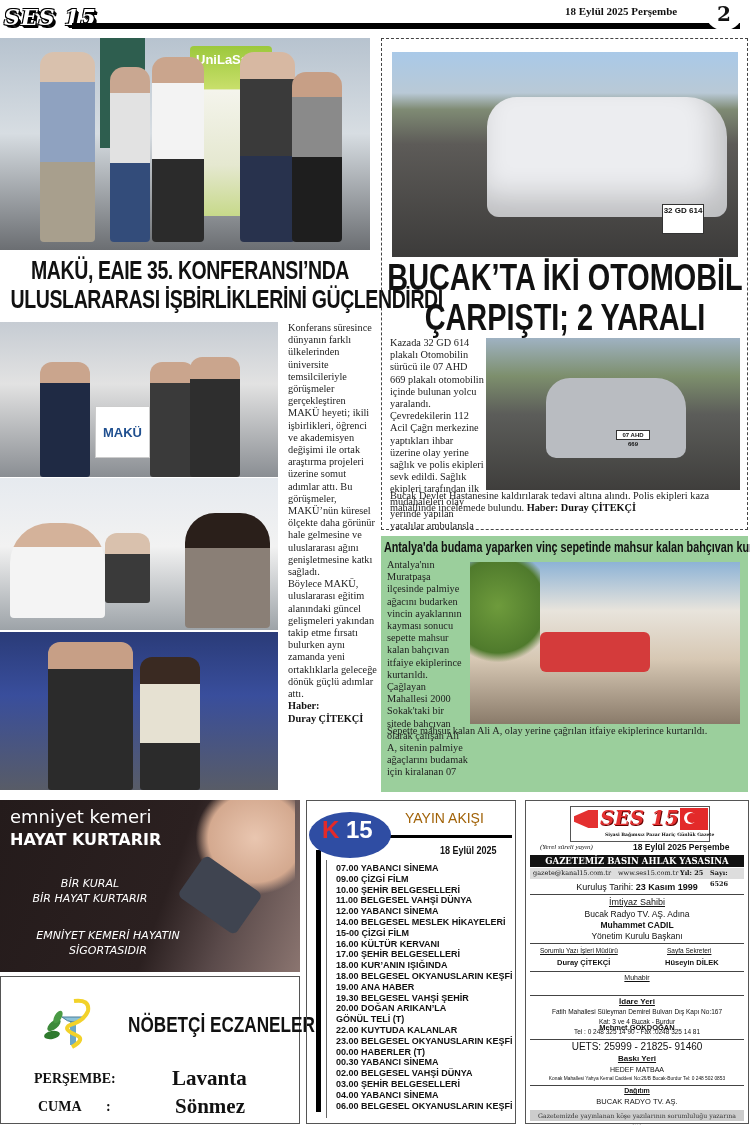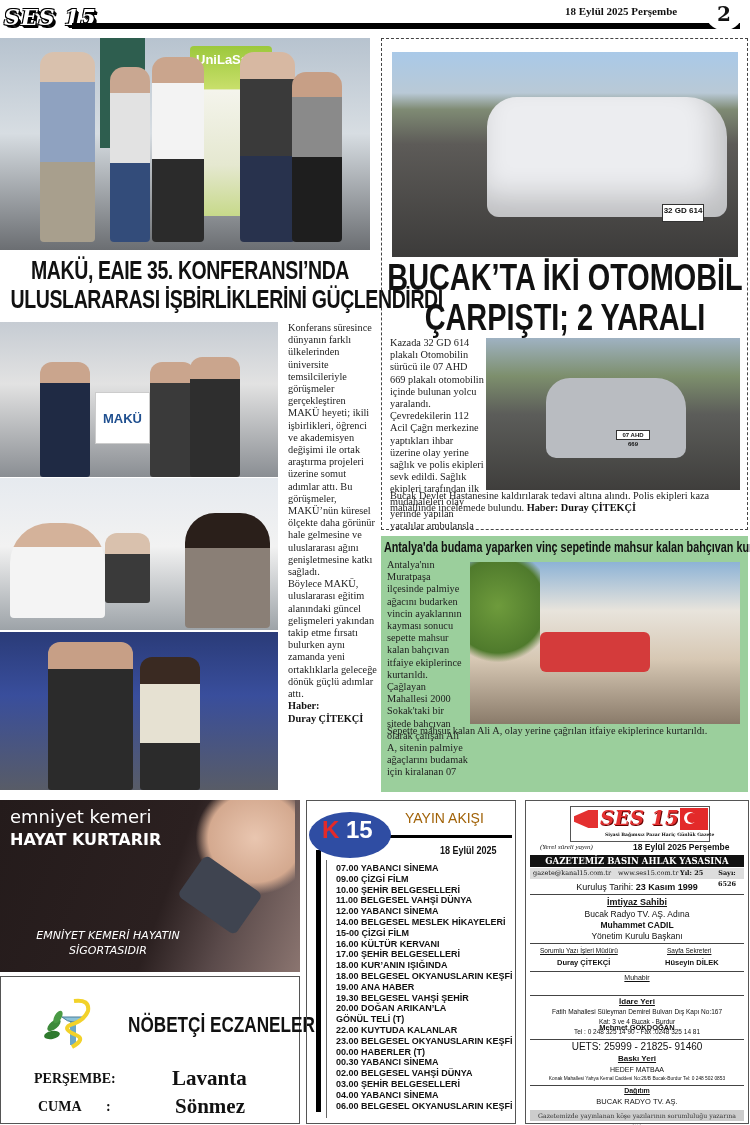--- a/index.html
+++ b/index.html
@@ -18,28 +18,28 @@
   .photo { overflow: hidden; }
   .ph-conf { left: 0; top: 38px; width: 370px; height: 212px; background: linear-gradient(180deg,#b7c3cf 0%,#d7dde2 45%,#6b6e72 100%); }
   .ph-conf .banner { position:absolute; left:190px; top:8px; width:82px; height:170px; background: linear-gradient(180deg,#9cc83c 0%,#c8df6a 25%,#f4f4ec 26%,#e5e8d0 70%,#c7d98a 100%); border-radius:4px; }
   .ph-conf .banner span { position:absolute; left:6px; top:6px; font-family:"Liberation Sans",sans-serif; font-weight:bold; color:#fff; font-size:13px; }
   .ph-conf .greenwall { position:absolute; left:100px; top:0; width:45px; height:110px; background:#2e5e4f; }
   .ph-conf .person { position:absolute; bottom:8px; border-radius:14px 14px 4px 4px; }
 
   .frame-right { left: 381px; top: 38px; width: 367px; height: 492px; border: 1px dashed #444; }
   .ph-crash1 { left: 392px; top: 52px; width: 346px; height: 205px; background: linear-gradient(180deg,#a9c9e8 0%,#b9c9d6 20%,#7f8b74 28%,#5d5b58 45%,#3c3b3a 100%); }
   .ph-crash1 .car { position:absolute; left:95px; top:45px; width:240px; height:120px; background:#ecedf0; border-radius:30px 40px 12px 12px; box-shadow: inset -10px -20px 30px rgba(0,0,0,0.2); }
-  .ph-crash1 .plate { position:absolute; left:270px; top:152px; width:42px; height:18px; background:#fff; border:1px solid #333; font-family:"Liberation Sans",sans-serif; font-size:8px; font-weight:bold; text-align:center; line-height:12px; }
+  .ph-crash1 .plate { position:absolute; left:270px; top:152px; width:42px; height:30px; background:#fff; border:1px solid #333; font-family:"Liberation Sans",sans-serif; font-size:8px; font-weight:bold; text-align:center; line-height:12px; }
 
   .ph-crash2 { left: 486px; top: 338px; width: 254px; height: 152px; background: linear-gradient(180deg,#9fb2c2 0%,#7d8f6d 25%,#5c5d5a 50%,#3f3e3c 100%); }
   .ph-crash2 .car { position:absolute; left:60px; top:40px; width:140px; height:80px; background:#b9bcc1; border-radius:24px 30px 10px 10px; }
   .ph-crash2 .plate { position:absolute; left:130px; top:92px; width:34px; height:10px; background:#fff; border:1px solid #333; font-family:"Liberation Sans",sans-serif; font-size:6px; font-weight:bold; text-align:center; line-height:9px; }
 
   .ph-maku1 { left: 0; top: 322px; width: 278px; height: 155px; background: linear-gradient(180deg,#c6ccd3 0%,#e2e2e2 40%,#8a8e93 100%); }
-  .ph-maku1 .stand { position:absolute; left:95px; top:70px; width:55px; height:52px; background:#fff; border:1px solid #ccc; font-family:"Liberation Sans",sans-serif; font-weight:bold; color:#1f4f8f; font-size:13px; text-align:center; padding-top:18px; }
+  .ph-maku1 .stand { position:absolute; left:95px; top:84px; width:55px; height:52px; background:#fff; border:1px solid #ccc; font-family:"Liberation Sans",sans-serif; font-weight:bold; color:#1f4f8f; font-size:13px; text-align:center; padding-top:18px; }
   .ph-maku2 { left: 0; top: 478px; width: 278px; height: 152px; background: linear-gradient(180deg,#e6eaef 0%,#f2f2f2 45%,#9da3a8 100%); }
   .ph-maku3 { left: 0; top: 632px; width: 278px; height: 158px; background: linear-gradient(180deg,#2a3b78 0%,#394e9c 40%,#585c67 100%); }
   .person { position:absolute; border-radius:12px 12px 3px 3px; }
 
   
   .hl { font-family: "Liberation Sans", sans-serif; font-weight: bold; text-align: center; color: #111; transform: scaleX(0.78); transform-origin: center; white-space: nowrap; }
   .hl-maku { left: -40px; top: 256px; width: 460px; font-size: 25px; line-height: 29px; letter-spacing: -0.5px; }
   .hl-bucak { left: 330px; top: 258px; width: 470px; font-size: 37px; line-height: 40px; }
 
   
@@ -89,21 +89,21 @@
   
   .imprint { left: 525px; top: 800px; width: 224px; height: 324px; border: 1px solid #555; font-family:"Liberation Sans",sans-serif; color:#111; }
   .imp-logo-box { left: 570px; top: 806px; width: 140px; height: 36px; border:1px solid #555; background:#fff; }
   .imp-logo { left: 600px; top: 806px; font-family:"DejaVu Serif",serif; font-weight:bold; font-style:italic; font-size:20px; color:#e43030; text-shadow: 1px 1px 0 #600; }
   .imp-mega { left: 574px; top: 810px; width: 24px; height: 18px; background:#e43030; clip-path: polygon(0 35%, 60% 0, 100% 0, 100% 100%, 60% 100%, 0 65%); }
   .imp-flag { left: 680px; top: 808px; width: 28px; height: 22px; background:#e32a2a; }
   .imp-flag::after { content:""; position:absolute; left:7px; top:5px; width:10px; height:10px; border-radius:50%; box-shadow: -2px 0 0 1px #fff; }
   .imp-sub { left: 605px; top: 832px; font-size:4.5px; font-weight:bold; }
   .imp-row { position:absolute; left:525px; width:224px; text-align:center; }
   .imp-black { left: 530px; top: 855px; width: 214px; height: 12px; background:#111; color:#fff; font-size:8.5px; font-weight:bold; text-align:center; line-height:12px; }
-  .imp-grey { left: 530px; top: 868px; width: 214px; height: 11px; background:#ddd; font-size:6.5px; line-height:11px;text-align:center; }
+  .imp-grey { left: 530px; top: 868px; width: 214px; height: 11px; background:#ddd; font-size:6.5px; line-height:11px; }
   .imp-grey span { position:absolute; top:0; }
   .rule { position:absolute; left:530px; width:214px; height:1px; background:#444; }
   .u { text-decoration: underline; }
   .imp-footer { left: 530px; top: 1110px; width: 214px; height: 11px; background:#ccc; font-size:6.2px; text-align:center; line-height:11px; color:#333; }
 </style>
 </head>
 <body>
 
 <div class="abs masthead">
   <div class="abs logo">SES 15</div>
@@ -180,20 +180,24 @@
 </div>
 <div class="abs body-text antalya-text-full">
   <div>Sepette mahsur kalan Ali A, olay yerine çağrılan itfaiye ekiplerince kurtarıldı.</div>
 </div>
 
 <div class="abs ad-belt">
   <div class="hand"></div>
   <div class="buckle"></div>
   <div class="l1">emniyet kemeri</div>
   <div class="l2">HAYAT KURTARIR</div>
+  <div class="l3" style="top:76px;">
+    <div>BİR KURAL</div>
+    <div>BİR HAYAT KURTARIR</div>
+  </div>
   <div class="l3" style="top:128px;padding-left:36px;">
     <div>EMNİYET KEMERİ HAYATIN</div>
     <div>SİGORTASIDIR</div>
   </div>
 </div>
 
 <div class="abs pharmacy"></div>
 <svg class="abs pharm-logo" viewBox="0 0 70 60">
   <ellipse cx="14" cy="30" rx="8" ry="4" fill="#3d8a3a" transform="rotate(-40 14 30)"></ellipse>
   <ellipse cx="12" cy="40" rx="8" ry="4" fill="#2f7a2e" transform="rotate(-10 12 40)"></ellipse>
@@ -255,21 +259,21 @@
 <div class="abs imp-grey">
   <span style="left:3px;">gazete@kanal15.com.tr</span>
   <span style="left:88px;">www.ses15.com.tr</span>
   <span style="left:150px;font-weight:bold;">Yıl: 25</span>
   <span style="left:180px;font-weight:bold;">Sayı: 6526</span>
 </div>
 <div class="imp-row" style="top:882px;font-family:'Liberation Sans',sans-serif;font-size:9px;">
   <span>Kuruluş Tarihi:</span> <b>23 Kasım 1999</b>
 </div>
 <div class="rule" style="top:894px;"></div>
-<div class="imp-row u" style="top:897px;font-family:'Liberation Sans',sans-serif;font-weight:bold;font-size:9px;">İmtiyaz Sahibi</div>
+<div class="imp-row u" style="top:897px;font-family:'Liberation Sans',sans-serif;font-weight:normal;font-size:9px;">İmtiyaz Sahibi</div>
 <div class="imp-row" style="top:909px;font-family:'Liberation Sans',sans-serif;font-size:8.5px;">Bucak Radyo TV. AŞ. Adına</div>
 <div class="imp-row" style="top:920px;font-family:'Liberation Sans',sans-serif;font-weight:bold;font-size:8.5px;">Muhammet CADIL</div>
 <div class="imp-row" style="top:931px;font-family:'Liberation Sans',sans-serif;font-size:8.5px;">Yönetim Kurulu Başkanı</div>
 <div class="rule" style="top:943px;"></div>
 <div class="abs u" style="left:540px;top:947px;font-family:'Liberation Sans',sans-serif;font-size:6.5px;">Sorumlu Yazı İşleri Müdürü</div>
 <div class="abs" style="left:557px;top:958px;font-family:'Liberation Sans',sans-serif;font-weight:bold;font-size:7.5px;">Duray ÇİTEKÇİ</div>
 <div class="abs u" style="left:667px;top:947px;font-family:'Liberation Sans',sans-serif;font-size:6.5px;">Sayfa Sekreteri</div>
 <div class="abs" style="left:665px;top:958px;font-family:'Liberation Sans',sans-serif;font-weight:bold;font-size:7.5px;">Hüseyin DİLEK</div>
 <div class="rule" style="top:971px;"></div>
 <div class="imp-row u" style="top:974px;font-family:'Liberation Sans',sans-serif;font-size:7px;">Muhabir</div>

